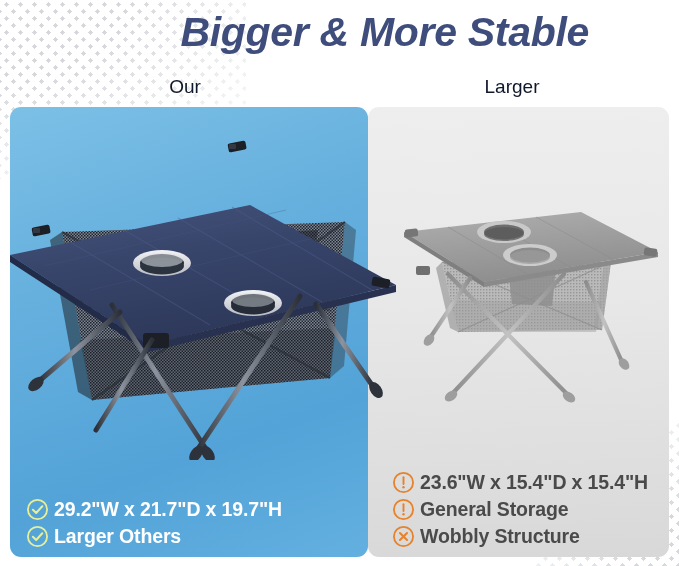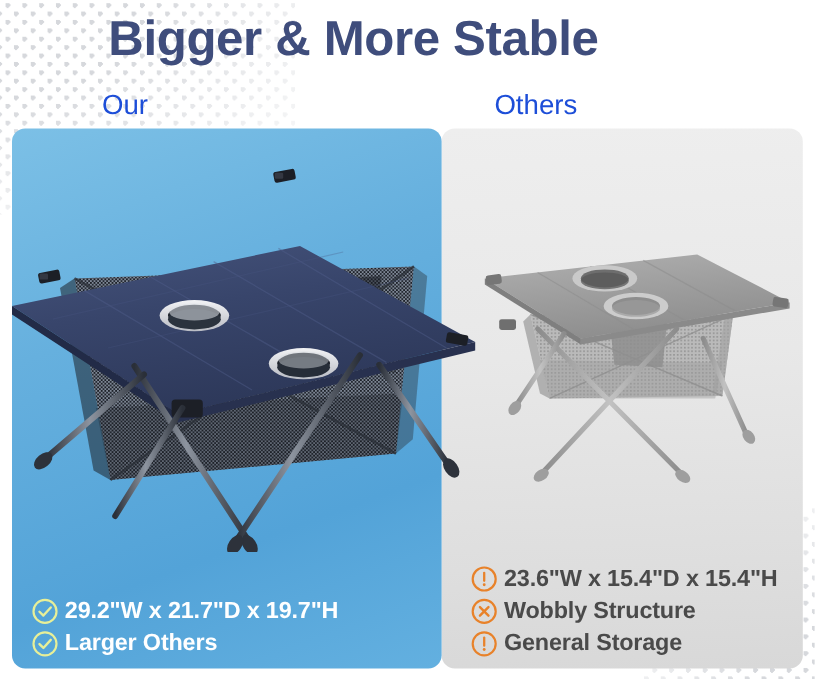--- a/index.html
+++ b/index.html
@@ -45,33 +45,35 @@
     -webkit-mask-image: radial-gradient(ellipse 170% 170% at 100% 100%, #000 0%, #000 22%, rgba(0,0,0,0.4) 58%, transparent 84%);
     mask-image: radial-gradient(ellipse 170% 170% at 100% 100%, #000 0%, #000 22%, rgba(0,0,0,0.4) 58%, transparent 84%);
   }
 
   
   #title {
     position: absolute;
     left: 0;
     top: 7px;
     width: 589px;
-    text-align: center;
+    text-align: right;
     font-size: 41px;
     font-weight: bold;
     color: #3f4d7c;
     letter-spacing: -0.3px;
     line-height: 50px;
     white-space: nowrap;
+    font-style: italic;
   }
   .col-heading {
     position: absolute;
     top: 71px;
-    font-size: 23px;
-    color: #1d4ed8;
+    font-size: 19px;
+    color: #0f172a;
+    text-align: center;
     line-height: 32px;
     white-space: nowrap;
   }
   #heading-our   { left: 85px;  width: 200px; }
   #heading-others{ left: 412px; width: 200px; }
 
   
   .panel {
     position: absolute;
     top: 107px;
@@ -136,21 +138,21 @@
 <body>
 
 <div id="root">
 
   <div class="dots" id="dots-tl"></div>
   <div class="dots" id="dots-br"></div>
 
   <div id="title">Bigger &amp; More Stable</div>
 
   <div class="col-heading" id="heading-our">Our</div>
-  <div class="col-heading" id="heading-others">Others</div>
+  <div class="col-heading" id="heading-others">Larger</div>
 
   <div class="panel" id="panel-others"></div>
 
   <svg class="product" id="product-others" viewBox="0 0 270 245">
     <defs>
       <linearGradient id="gTopG" x1="0" y1="0" x2="0.35" y2="1">
         <stop offset="0%" stop-color="#b0b0b0"></stop>
         <stop offset="55%" stop-color="#9d9d9d"></stop>
         <stop offset="100%" stop-color="#8e8e8e"></stop>
       </linearGradient>
@@ -221,32 +223,32 @@
       <svg class="ficon" width="23" height="23" viewBox="0 0 24 24">
         <circle cx="12" cy="12" r="10" fill="none" stroke="#e8822a" stroke-width="1.9"></circle>
         <line x1="12" y1="6.6" x2="12" y2="13.6" stroke="#e8822a" stroke-width="2" stroke-linecap="round"></line>
         <circle cx="12" cy="17" r="1.25" fill="#e8822a"></circle>
       </svg>
       <span class="feature-label">23.6"W x 15.4"D x 15.4"H</span>
     </div>
     <div class="feature-row">
       <svg class="ficon" width="23" height="23" viewBox="0 0 24 24">
         <circle cx="12" cy="12" r="10" fill="none" stroke="#e8822a" stroke-width="1.9"></circle>
+        <line x1="12" y1="6.6" x2="12" y2="13.6" stroke="#e8822a" stroke-width="2" stroke-linecap="round"></line>
+        <circle cx="12" cy="17" r="1.25" fill="#e8822a"></circle>
+      </svg>
+      <span class="feature-label">General Storage</span>
+    </div>
+    <div class="feature-row">
+      <svg class="ficon" width="23" height="23" viewBox="0 0 24 24">
+        <circle cx="12" cy="12" r="10" fill="none" stroke="#e8822a" stroke-width="1.9"></circle>
         <line x1="8.3" y1="8.3" x2="15.7" y2="15.7" stroke="#e8822a" stroke-width="2.1" stroke-linecap="round"></line>
         <line x1="15.7" y1="8.3" x2="8.3" y2="15.7" stroke="#e8822a" stroke-width="2.1" stroke-linecap="round"></line>
       </svg>
       <span class="feature-label">Wobbly Structure</span>
-    </div>
-    <div class="feature-row">
-      <svg class="ficon" width="23" height="23" viewBox="0 0 24 24">
-        <circle cx="12" cy="12" r="10" fill="none" stroke="#e8822a" stroke-width="1.9"></circle>
-        <line x1="12" y1="6.6" x2="12" y2="13.6" stroke="#e8822a" stroke-width="2" stroke-linecap="round"></line>
-        <circle cx="12" cy="17" r="1.25" fill="#e8822a"></circle>
-      </svg>
-      <span class="feature-label">General Storage</span>
     </div>
   </div>
 
   <div class="panel" id="panel-our"></div>
 
   <svg class="product" id="product-our" viewBox="0 0 400 360">
     <defs>
       <linearGradient id="gTopN" x1="0.1" y1="0" x2="0.5" y2="1">
         <stop offset="0%" stop-color="#44527a"></stop>
         <stop offset="40%" stop-color="#38456b"></stop>

